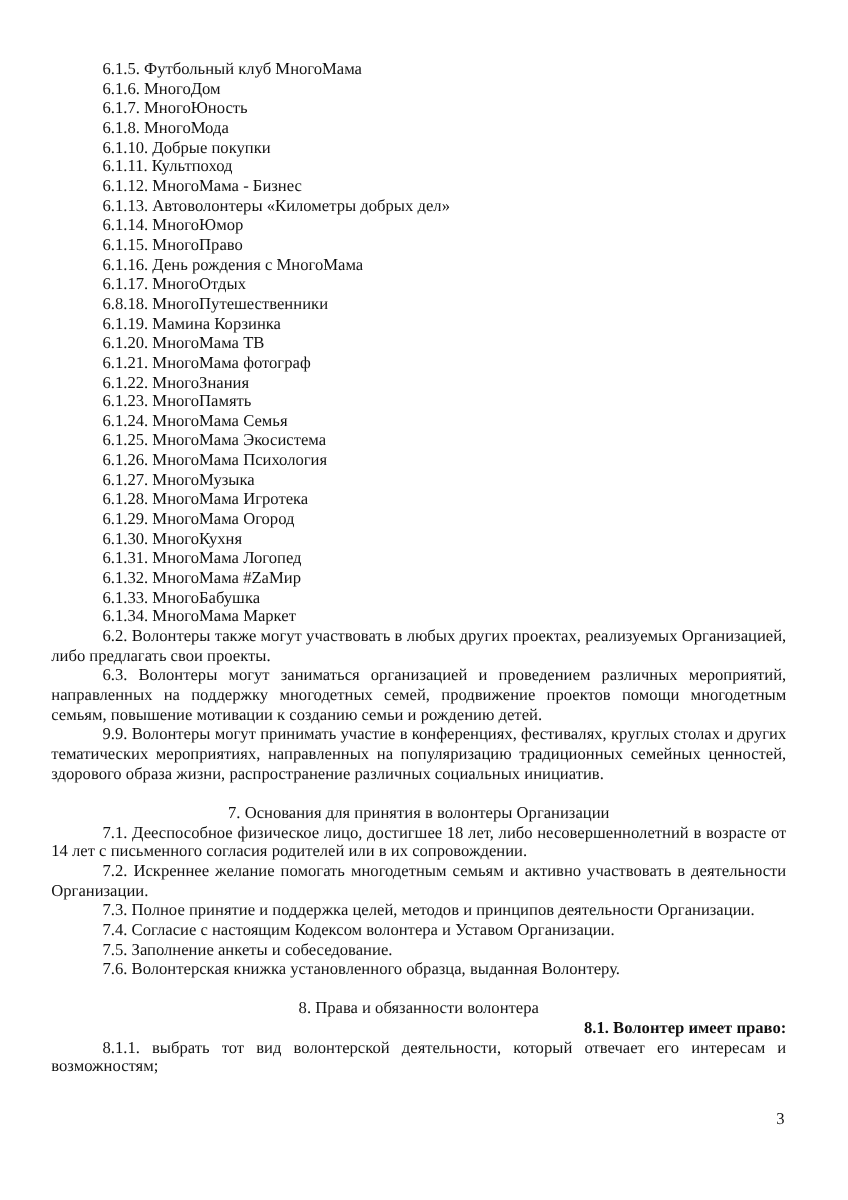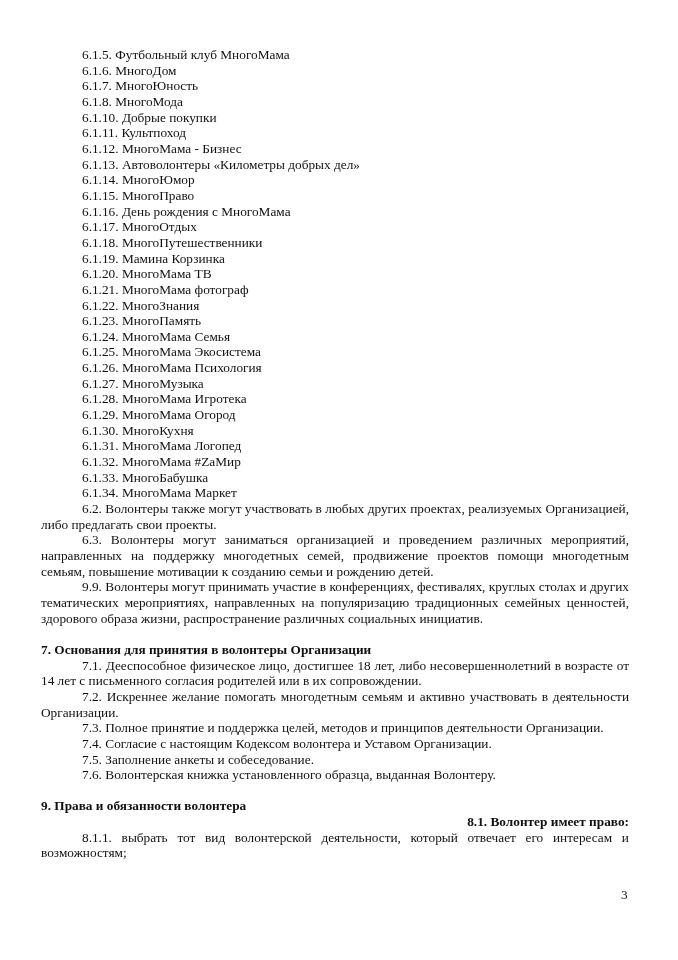--- a/index.html
+++ b/index.html
@@ -1,21 +1,21 @@
 <!DOCTYPE html>
 <html><head>
 <meta charset="utf-8">
 <style>
   html, body { margin: 0; padding: 0; background: #ffffff; }
   body { width: 678px; height: 960px; position: relative; overflow: hidden;
          font-family: "Liberation Serif", "DejaVu Serif", serif; color: #111; }
   .page { position: absolute; left: 41px; top: 47px; width: 588px; font-size: 13.3px; line-height: 15.65px; }
   .li { padding-left: 41px; white-space: nowrap; }
   .p { text-align: justify; text-indent: 41px; }
-  .h { font-weight: bold; }
+  .h { text-align: center; font-weight: normal; }
   .sub { padding-left: 41px; font-weight: bold; text-align: right; }
   .gap { height: 15.65px; }
   .pnum { position: absolute; left: 621px; top: 887px; font-size: 13.3px; }
 </style>
 </head>
 <body>
 
 <div class="page">
   <div>
     <div class="li">6.1.5. Футбольный клуб МногоМама</div>
@@ -23,21 +23,21 @@
     <div class="li">6.1.7. МногоЮность</div>
     <div class="li">6.1.8. МногоМода</div>
     <div class="li">6.1.10. Добрые покупки</div>
     <div class="li">6.1.11. Культпоход</div>
     <div class="li">6.1.12. МногоМама - Бизнес</div>
     <div class="li">6.1.13. Автоволонтеры «Километры добрых дел»</div>
     <div class="li">6.1.14. МногоЮмор</div>
     <div class="li">6.1.15. МногоПраво</div>
     <div class="li">6.1.16. День рождения с МногоМама</div>
     <div class="li">6.1.17. МногоОтдых</div>
-    <div class="li">6.1.18. МногоПутешественники</div>
+    <div class="li">6.8.18. МногоПутешественники</div>
     <div class="li">6.1.19. Мамина Корзинка</div>
     <div class="li">6.1.20. МногоМама ТВ</div>
     <div class="li">6.1.21. МногоМама фотограф</div>
     <div class="li">6.1.22. МногоЗнания</div>
     <div class="li">6.1.23. МногоПамять</div>
     <div class="li">6.1.24. МногоМама Семья</div>
     <div class="li">6.1.25. МногоМама Экосистема</div>
     <div class="li">6.1.26. МногоМама Психология</div>
     <div class="li">6.1.27. МногоМузыка</div>
     <div class="li">6.1.28. МногоМама Игротека</div>
@@ -56,18 +56,18 @@
   <div class="gap"></div>
   <div class="h">7. Основания для принятия в волонтеры Организации</div>
   <div class="p">7.1. Дееспособное физическое лицо, достигшее 18 лет, либо несовершеннолетний в возрасте от 14 лет с письменного согласия родителей или в их сопровождении.</div>
   <div class="p">7.2. Искреннее желание помогать многодетным семьям и активно участвовать в деятельности Организации.</div>
   <div class="p">7.3. Полное принятие и поддержка целей, методов и принципов деятельности Организации.</div>
   <div class="p">7.4. Согласие с настоящим Кодексом волонтера и Уставом Организации.</div>
   <div class="p">7.5. Заполнение анкеты и собеседование.</div>
   <div class="p">7.6. Волонтерская книжка установленного образца, выданная Волонтеру.</div>
 
   <div class="gap"></div>
-  <div class="h">9. Права и обязанности волонтера</div>
+  <div class="h">8. Права и обязанности волонтера</div>
   <div class="sub">8.1. Волонтер имеет право:</div>
   <div class="p">8.1.1. выбрать тот вид волонтерской деятельности, который отвечает его интересам и возможностям;</div>
 </div>
 
 <div class="pnum">3</div>
 
 </body></html>

